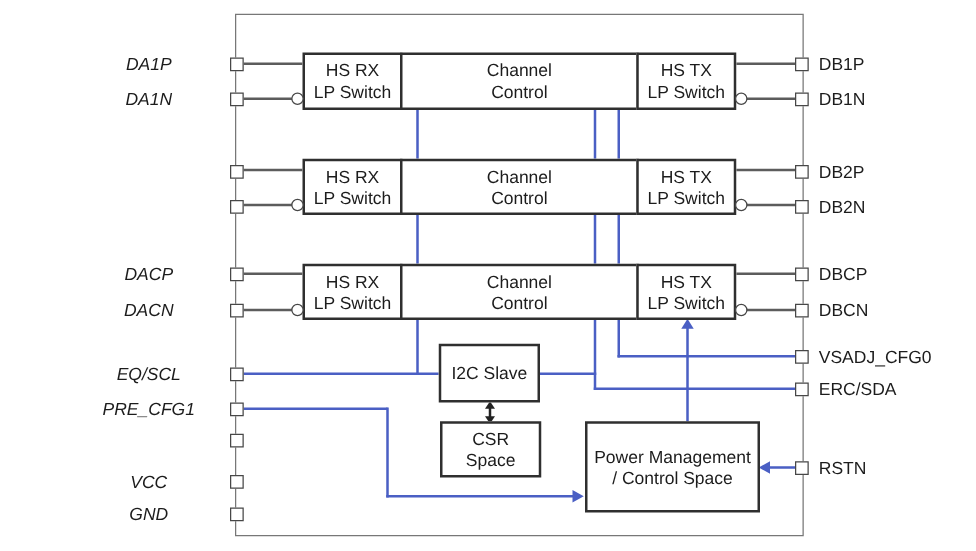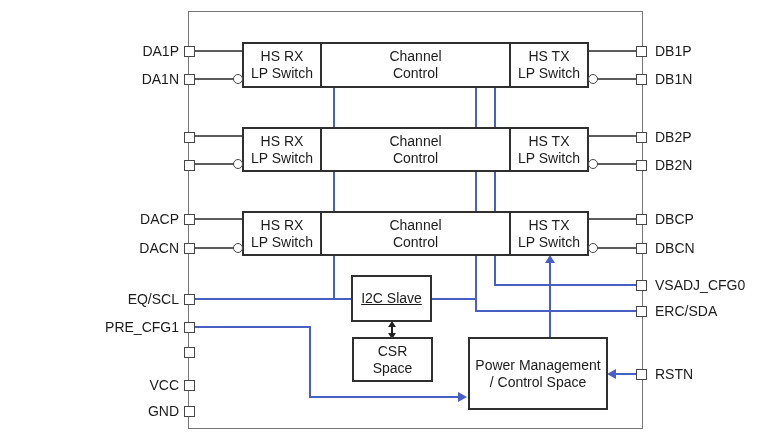--- a/index.html
+++ b/index.html
@@ -30,21 +30,21 @@
     position:absolute;width:11px;height:11px;background:#ffffff;
     border:1.5px solid #474747;box-sizing:border-box;z-index:3;
   }
   .bubble{
     position:absolute;width:10px;height:10px;border-radius:50%;background:#ffffff;
     border:1.5px solid #474747;box-sizing:border-box;z-index:3;
   }
   .lbl{
     position:absolute;font-size:14px;height:18px;line-height:18px;white-space:nowrap;z-index:2;
   }
-  .lbl.left{text-align:right;width:120px;}
+  .lbl.left{text-align:center;width:120px;font-style:italic;}
   .lbl.right{text-align:left;width:130px;}
   .tri{position:absolute;width:0;height:0;z-index:2;}
   .tri.up-blue{border-left:5px solid transparent;border-right:5px solid transparent;border-bottom:8px solid var(--bus-wire);}
   .tri.right-blue{border-top:5px solid transparent;border-bottom:5px solid transparent;border-left:9px solid var(--bus-wire);}
   .tri.left-blue{border-top:5px solid transparent;border-bottom:5px solid transparent;border-right:9px solid var(--bus-wire);}
   .tri.up-blk{border-left:4px solid transparent;border-right:4px solid transparent;border-bottom:6px solid #222;}
   .tri.down-blk{border-left:4px solid transparent;border-right:4px solid transparent;border-top:6px solid #222;}
   .dbl-line{position:absolute;width:2px;background:#222;z-index:2;}
 </style>
 </head>
@@ -138,21 +138,21 @@
   </div>
   <div class="blk" style="left:320px;top:211px;width:191px;height:45px;">
     <span>Channel</span>
     <span>Control</span>
   </div>
   <div class="blk" style="left:509px;top:211px;width:80px;height:45px;">
     <span>HS TX</span>
     <span>LP Switch</span>
   </div>
 
-  <div class="blk" style="left:351px;top:275px;width:81px;height:47px;text-decoration:underline;">
+  <div class="blk" style="left:351px;top:275px;width:81px;height:47px;">
     <span>I2C Slave</span>
   </div>
   <div class="blk" style="left:352px;top:337px;width:81px;height:45px;">
     <span>CSR</span>
     <span>Space</span>
   </div>
   <div class="blk" style="left:468px;top:337px;width:140px;height:73px;text-align:right;">
     <span>Power Management</span>
     <span>/ Control Space</span>
   </div>

